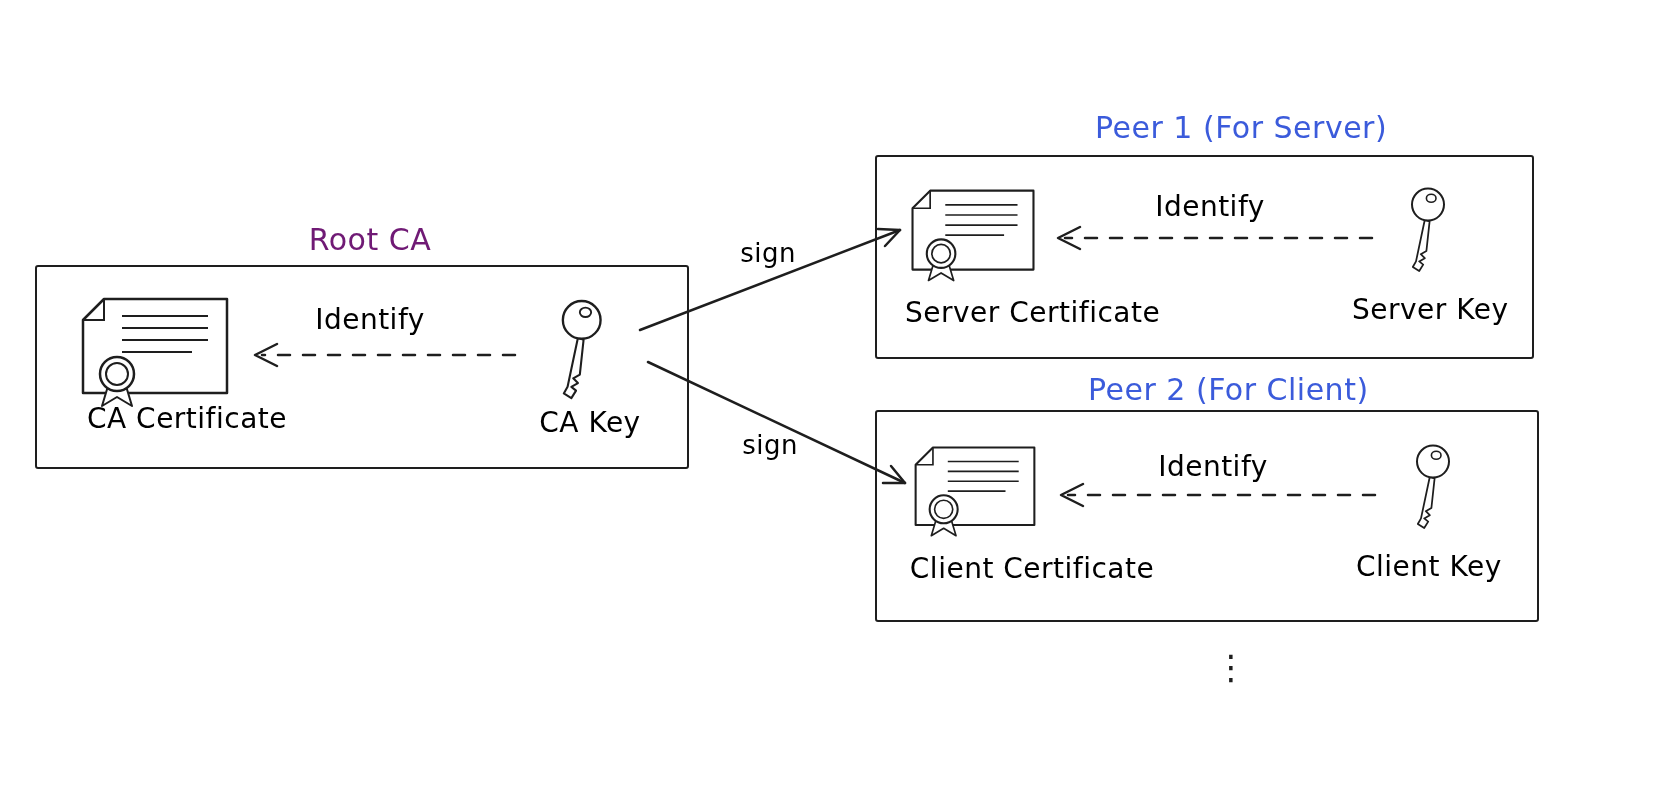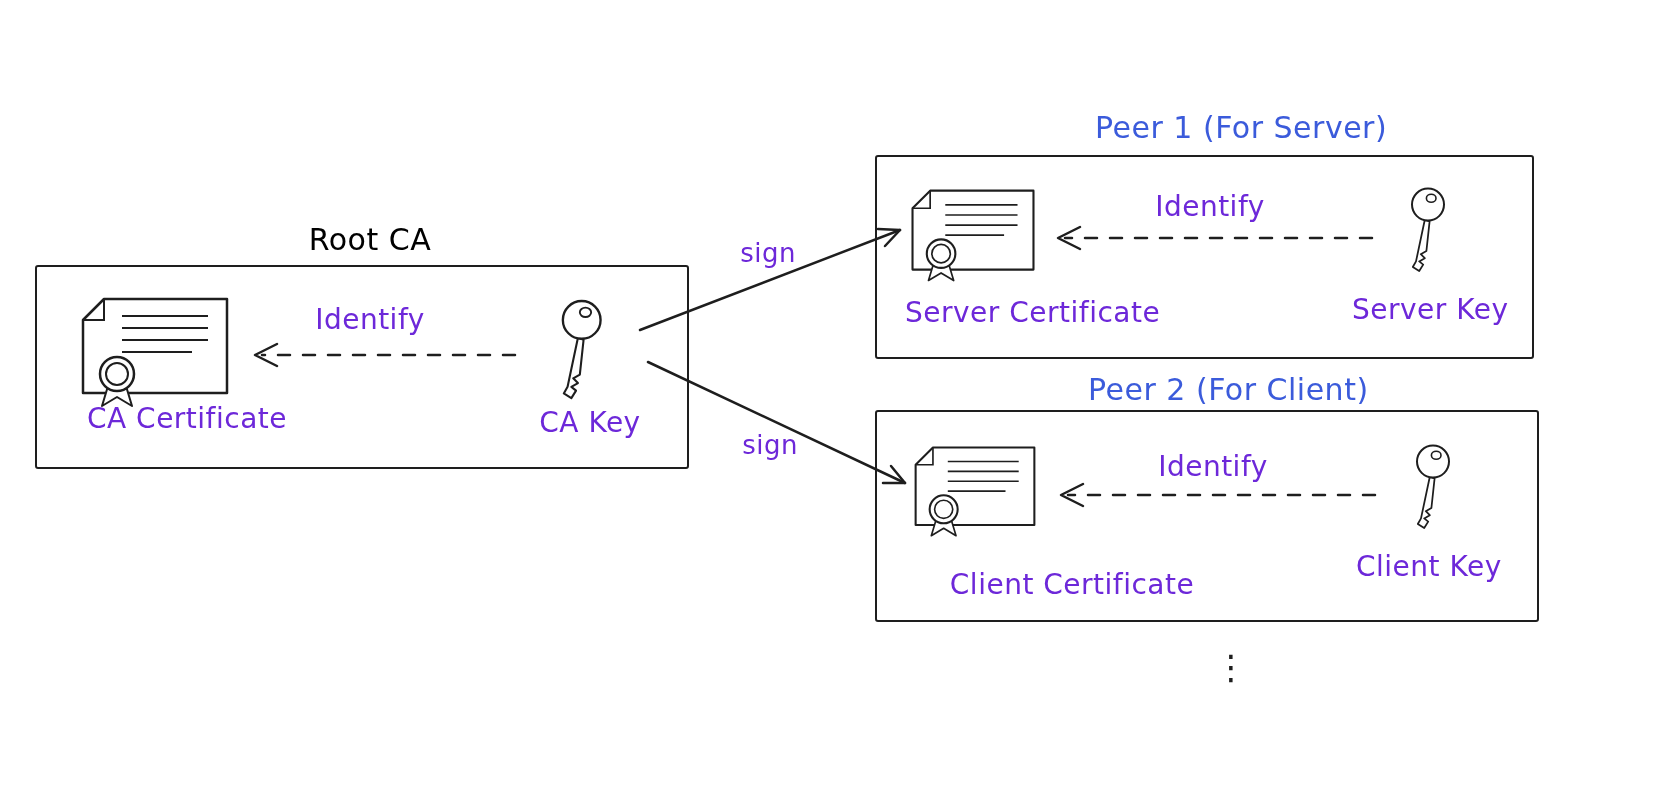--- a/index.html
+++ b/index.html
@@ -14,32 +14,32 @@
   .box{
     position:absolute;
     border:2.5px solid #1e1e1e;
     border-radius:3px;
     background:transparent;
   }
   .lbl{
     position:absolute;
     font-size:28px;
     letter-spacing:0.5px;
-    color:#6d28d9;
+    color:#000000;
     white-space:nowrap;
     text-align:center;
   }
   .title{
     position:absolute;
     font-size:30px;
     letter-spacing:0.5px;
     white-space:nowrap;
     text-align:center;
   }
-  .title-red{color:#000000;}
+  .title-red{color:#701a75;}
   .title-blue{color:#3b5bdb;}
   .sign-lbl{font-size:26px;text-align:right;}
   .icon{position:absolute;}
   #arrows{position:absolute;left:0;top:0;pointer-events:none;}
   .ellipsis{
     position:absolute;
     font-size:34px;
     line-height:1;
     color:#1e1e1e;
   }
@@ -107,21 +107,21 @@
   <div class="lbl" style="left:1352px;top:293px;width:145px;">Server Key</div>
 
   <div class="title title-blue" style="left:1088px;top:372px;width:260px;">Peer 2 (For Client)</div>
 
   <div class="box" style="left:875px;top:410px;width:660px;height:208px;"></div>
 
   <svg class="icon" style="left:913px;top:445px;" width="124" height="94">
       <use href="#cert-icon"></use>
     </svg>
 
-  <div class="lbl" style="left:947px;top:552px;width:250px;margin-top:16px;">Client Certificate</div>
+  <div class="lbl" style="left:907px;top:552px;width:250px;">Client Certificate</div>
 
   <div class="lbl" style="left:1153px;top:450px;width:120px;">Identify</div>
 
   <svg class="icon" style="left:1401px;top:443px;" width="56" height="90">
       <use href="#key-icon"></use>
     </svg>
 
   <div class="lbl" style="left:1356px;top:550px;width:145px;">Client Key</div>
 
   <div class="lbl sign-lbl" style="left:736px;top:238px;width:60px;">sign</div>

